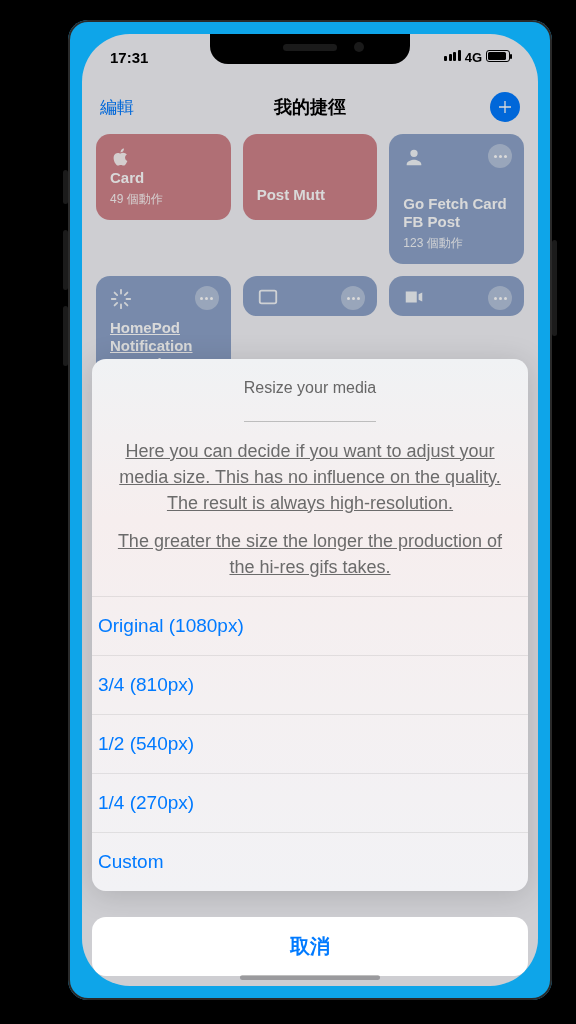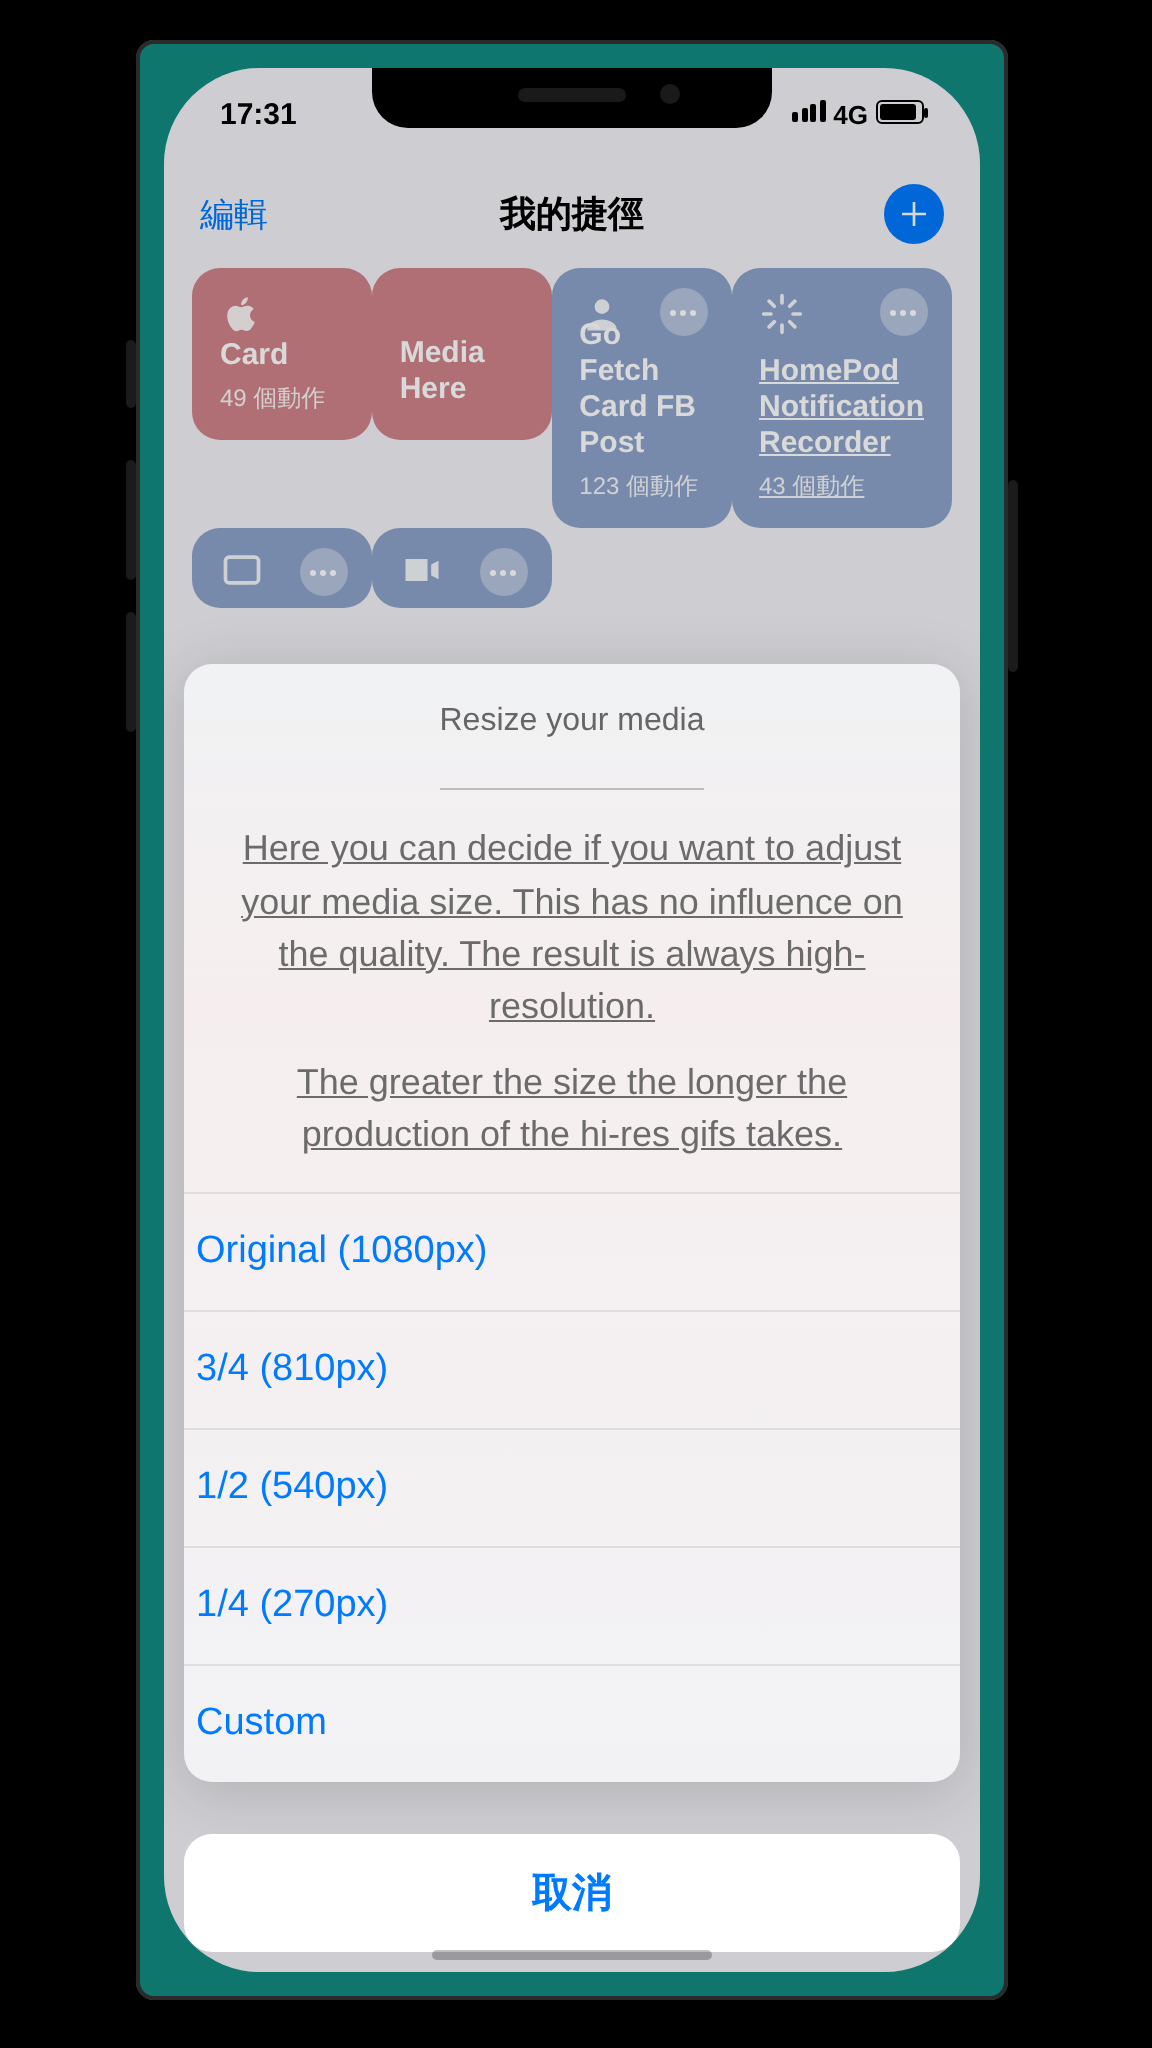--- a/index.html
+++ b/index.html
@@ -2,23 +2,23 @@
 <html><head>
 <meta charset="utf-8">
 <style>
   * { margin: 0; padding: 0; box-sizing: border-box; font-family: -apple-system, "Helvetica Neue", Arial, sans-serif; }
   html, body { width: 576px; height: 1024px; background: #000; overflow: hidden; }
 
   
   .phone {
     position: absolute;
     left: 68px; top: 20px;
-    width: 436px; height: 980px;
-    background: #0f766e;
-    border-radius: 9px;
+    width: 484px; height: 980px;
+    background: #0ea5e9;
+    border-radius: 20px;
     box-shadow: 0 0 0 2px #2a2a2a inset, 0 8px 40px rgba(0,0,0,.6);
     padding: 14px;
   }
   .side-btn { position: absolute; background:#1b1b1b; border-radius:3px; }
   .side-btn.l1 { left:-5px; top:150px; width:5px; height:34px; }
   .side-btn.l2 { left:-5px; top:210px; width:5px; height:60px; }
   .side-btn.l3 { left:-5px; top:286px; width:5px; height:60px; }
   .side-btn.r1 { right:-5px; top:220px; width:5px; height:96px; }
 
   .screen {
@@ -55,21 +55,21 @@
   .header { position:absolute; top:48px; left:0; right:0; height:50px;
             display:flex; align-items:center; justify-content:center; padding:0 18px; }
   .header .title { font-size:18px; font-weight:700; color:#000; }
   .header .edit { position:absolute; left:18px; color:#007aff; font-size:17px; }
   .header .add { position:absolute; right:18px; width:30px; height:30px; border-radius:50%;
                  background:#007aff; display:flex; align-items:center; justify-content:center; }
   .header .add svg{width:16px;height:16px;fill:#fff;}
 
   
   .grid { position:absolute; top:100px; left:0; right:0; padding:0 14px;
-          display:grid; grid-template-columns:1fr 1fr 1fr 1fr; }
+          display:grid; grid-template-columns:1fr 1fr 1fr; gap:12px; }
   .card { height:130px; border-radius:14px; padding:12px 14px; color:#fff; position:relative;
           display:flex; flex-direction:column; justify-content:flex-end; }
   .card.red   { background:#cf838a; }
   .card.blue  { background:#8da3c9; }
   .card.blue2 { background:#8da3c9;text-decoration:underline; }
   .card .t { font-size:15px; font-weight:700; line-height:1.2; margin-bottom:4px; }
   .card .s { font-size:12px; opacity:.9; }
   .c-icon { position:absolute; top:12px; left:14px; opacity:.9; }
   .c-icon svg{width:22px;height:22px;fill:#fff;}
   .more { position:absolute; top:10px; right:12px; width:24px; height:24px; border-radius:50%;
@@ -139,21 +139,21 @@
 
     <div class="grid">
       <div class="card red top">
         <span class="c-icon"><svg viewBox="0 0 24 24">
               <path d="M16.4 12.8c0-2.3 1.9-3.4 2-3.5-1.1-1.6-2.8-1.8-3.4-1.8-1.4-.1-2.8.8-3.5.8-.7 0-1.8-.8-3-.8-1.5 0-3 .9-3.8 2.3-1.6 2.8-.4 7 1.2 9.3.8 1.1 1.7 2.4 2.9 2.3 1.2 0 1.6-.8 3-.8s1.8.8 3 .7c1.3 0 2.1-1.1 2.8-2.3.9-1.3 1.3-2.6 1.3-2.7-.1 0-2.5-1-2.5-3.5zM14.2 5.8c.6-.8 1.1-1.9 1-3-.9 0-2 .6-2.7 1.4-.6.7-1.1 1.8-1 2.9 1 .1 2-.5 2.7-1.3z"></path>
             </svg></span>
         <div class="t">Card</div>
         <div class="s">49 個動作</div>
       </div>
       <div class="card red top">
-        <div class="t">Media Here</div>
+        <div class="t">Post Mutt</div>
       </div>
       <div class="card blue">
         <span class="c-icon"><svg viewBox="0 0 24 24">
               <path d="M12 12a4 4 0 100-8 4 4 0 000 8zm-8 8c0-3.3 5.3-5 8-5s8 1.7 8 5v1H4v-1z"></path>
             </svg></span>
         <span class="more">
             <i></i>
             <i></i>
             <i></i>
           </span>

